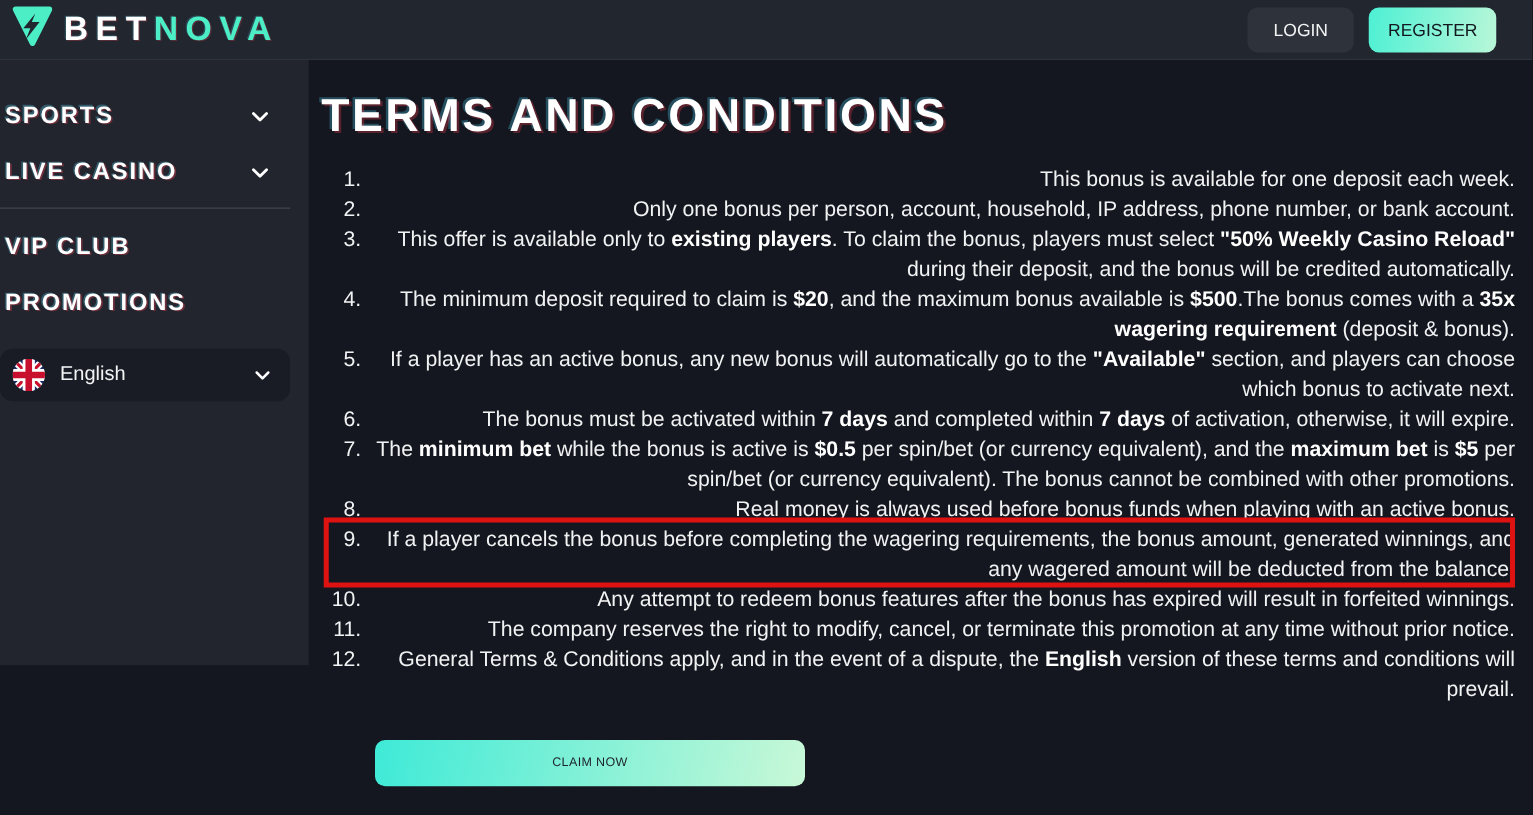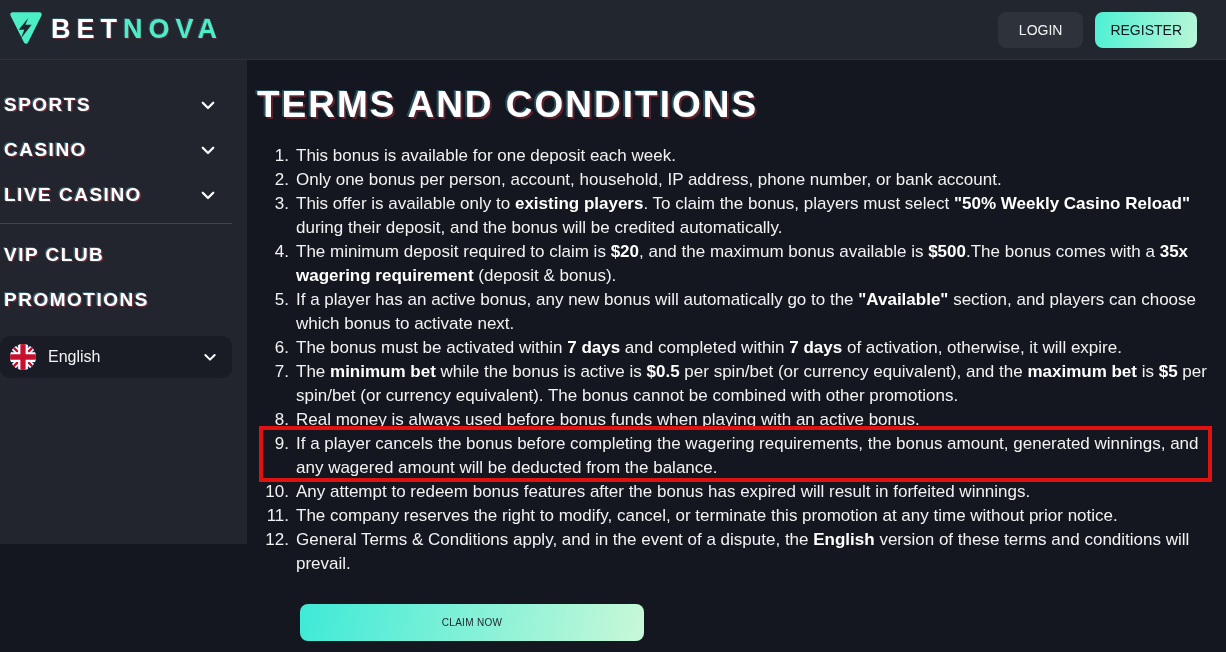--- a/index.html
+++ b/index.html
@@ -5,21 +5,21 @@
   * { box-sizing: border-box; }
   html,body { margin:0; padding:0; }
   body {
     width:1226px; height:652px; overflow:hidden;
     background:#14171f; color:#eef0f2;
     font-family:"Liberation Sans", sans-serif;
   }
 
   
   .header {
-    height:60px; background:#22262e; border-bottom:1px solid #2d3139;
+    height:48px; background:#22262e; border-bottom:1px solid #2d3139;
     display:flex; align-items:center; justify-content:space-between;
     padding:0 29px 0 8px;
   }
   .logo { display:flex; align-items:center; gap:7px; cursor:pointer; }
   .logo-text {
     font-size:27px; font-weight:900; letter-spacing:6px; color:#ffffff;
     text-shadow:1px 1px 0 rgba(255,70,90,.25), -1px -1px 0 rgba(80,220,255,.22);
   }
   .logo-text .nova { color:#4ceec6; }
   .header-actions { display:flex; gap:12px; align-items:center; }
@@ -53,21 +53,21 @@
 
   
   .main { flex:1; padding:24px 14px 0 10px; position:relative; }
   .page-title {
     margin:0; font-size:37px; line-height:42px; font-weight:900; letter-spacing:2px; color:#ffffff;
     text-shadow:2px 1.5px 0 rgba(255,60,80,.3), -2px -1.5px 0 rgba(80,220,255,.28);
   }
   .terms { margin-top:18px; font-size:17px; line-height:24px; color:#f1f2f3; }
   .term-row { display:flex; position:relative; }
   .term-num { flex:0 0 32px; width:32px; text-align:right; padding-right:0; }
-  .term-text { flex:1; margin-left:7px; }
+  .term-text { flex:1; margin-left:7px;text-align:right; }
   .term-text b { font-weight:700; color:#ffffff; }
   .term-row.highlighted::before {
     content:""; position:absolute; left:2px; right:0; top:-6px; bottom:-2px;
     border:4px solid #df1212; pointer-events:none;
   }
   .btn-claim {
     display:block; margin:28px 0 0 43px; width:344px; height:37px;
     background:linear-gradient(100deg,#3eead7 0%,#c8f8d7 100%);
     color:#1d232b; font-size:10px; letter-spacing:.3px; border-radius:8px;
   }
@@ -90,28 +90,20 @@
     <button class="btn btn-register">REGISTER</button>
   </div>
 </header>
 
 <div class="layout">
 
   <aside class="sidebar">
     <nav id="nav-primary">
         <div class="side-item">
           <span>SPORTS</span>
-          <span class="chev">
-            <svg width="18" height="18" viewBox="0 0 24 24" fill="none" stroke="#ffffff" stroke-width="3" stroke-linecap="round" stroke-linejoin="round">
-              <polyline points="5 9 12 16 19 9"></polyline>
-            </svg>
-          </span>
-        </div>
-        <div class="side-item">
-          <span>CASINO</span>
           <span class="chev">
             <svg width="18" height="18" viewBox="0 0 24 24" fill="none" stroke="#ffffff" stroke-width="3" stroke-linecap="round" stroke-linejoin="round">
               <polyline points="5 9 12 16 19 9"></polyline>
             </svg>
           </span>
         </div>
         <div class="side-item">
           <span>LIVE CASINO</span>
           <span class="chev">
             <svg width="18" height="18" viewBox="0 0 24 24" fill="none" stroke="#ffffff" stroke-width="3" stroke-linecap="round" stroke-linejoin="round">

